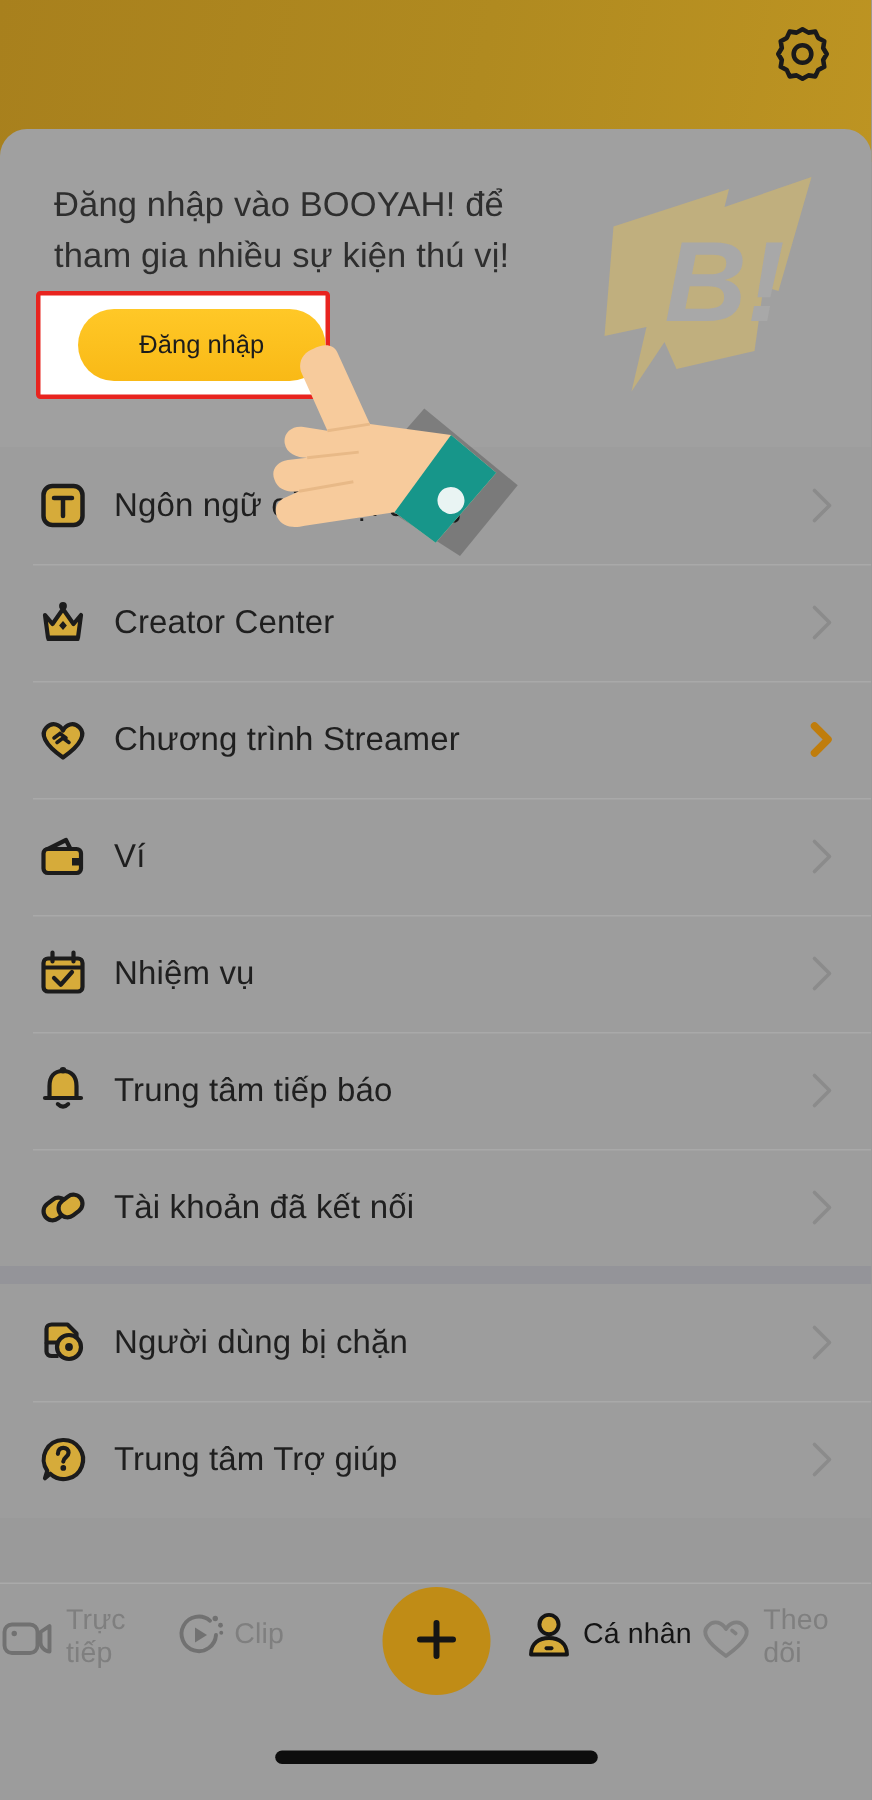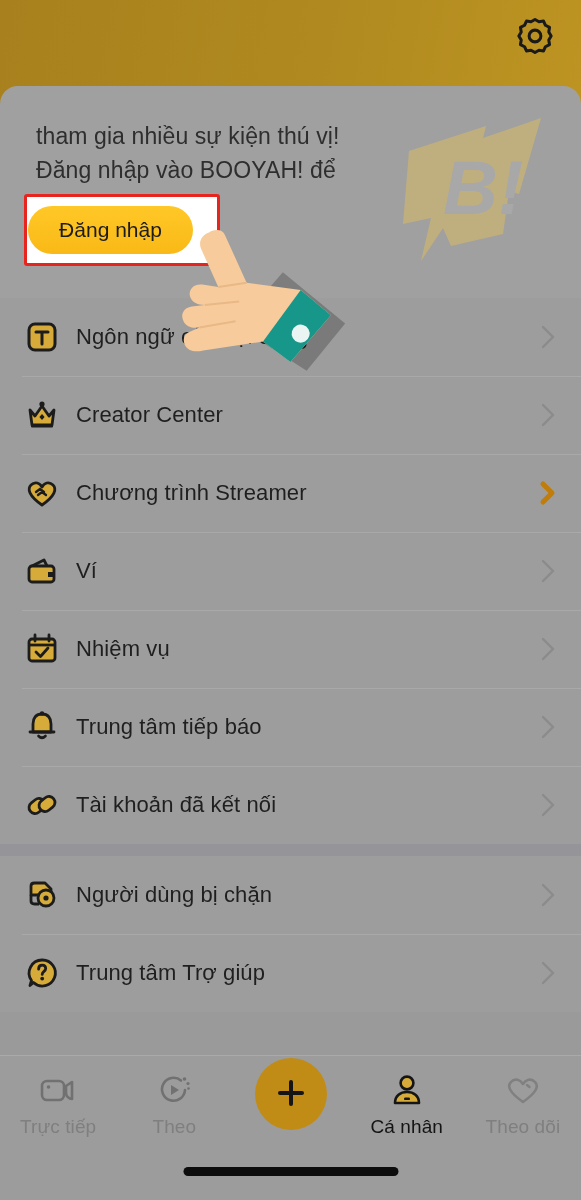--- a/index.html
+++ b/index.html
@@ -44,25 +44,25 @@
 
   
   .annot-box {
     position:absolute; left:24px; top:194px;
     width:196px; height:72px;
     background:#ffffff;
     border:3px solid #e8241f;
     border-radius:3px;
   }
   .login-btn {
-    position:absolute; left:28px; top:206px;
+    position:absolute; left:52px; top:206px;
     width:165px; height:48px; border-radius:24px;
     background:linear-gradient(180deg,#ffc827 0%,#f9b916 100%);
     display:flex; align-items:center; justify-content:center;
-    font-size:21px; color:#1c1c1c; font-weight:400;
+    font-size:17px; color:#1c1c1c; font-weight:400;
     border:none; cursor:pointer;
     font-family:"Liberation Sans", sans-serif;
   }
   .gap { height:12px; background:#949499; width:581px; }
 
   .list { position:absolute; left:0; width:581px; }
   .row {
     position:relative; display:flex; align-items:center;
     height:78px; padding:0 22px 0 22px; background:#9d9d9d;
   }
@@ -90,21 +90,21 @@
   .bottom-nav {
     position:absolute; left:0; bottom:0; width:581px; height:145px;
     background:#9c9c9c;
     border-top:1px solid rgba(255,255,255,.14);
   }
   .nav-items {
     position:absolute; left:0; top:6px; width:581px; height:92px;
     display:flex; align-items:flex-start;
   }
   .nav-item {
-    flex:1 1 0; display:flex; flex-direction:column;
+    flex:1 1 0; display:flex; flex-direction:row;
     align-items:center; justify-content:flex-start; gap:6px;
     padding-top:8px;
   }
   .nav-icon { height:40px; display:flex; align-items:center; justify-content:center; }
   .nav-label { font-size:19px; color:#7f7f7f; letter-spacing:.1px; }
   .nav-item.active .nav-label { color:#141414; }
   .fab {
     width:72px; height:72px; border-radius:50%;
     background:#c08c16;
     display:flex; align-items:center; justify-content:center;
@@ -135,22 +135,22 @@
   <div class="login-card">
 
     <div class="booyah-logo">
       <svg width="170" height="170" viewBox="0 0 170 170">
         <path d="M18 45 L95 20 L92 32 L150 12 L128 88 L118 85 L112 128 L60 140 L52 122 L30 155 L40 112 L12 118 Z" fill="#c9b374" opacity="0.85"></path>
         <text x="52" y="108" font-family="'Liberation Sans',sans-serif" font-size="76" font-weight="bold" font-style="italic" fill="#a9a9a9">B!</text>
       </svg>
     </div>
 
     <div class="login-text">
+      <span>Đăng nhập vào BOOYAH! để</span>
       <span>tham gia nhiều sự kiện thú vị!</span>
-      <span>Đăng nhập vào BOOYAH! để</span>
     </div>
   </div>
 
   <div class="annot-box"></div>
 
   <button class="login-btn">Đăng nhập</button>
 
   <div class="list" style="top:298px;">
 
     <div class="row">
@@ -338,21 +338,21 @@
       <div class="nav-item">
         <span class="nav-icon">
           <svg width="34" height="32" viewBox="0 0 34 32">
             <path d="M24 6.5 A11.5 11.5 0 1 0 28 16" fill="none" stroke="#717171" stroke-width="2.6" stroke-linecap="round"></path>
             <path d="M14 11 L22 16 L14 21 Z" fill="#717171"></path>
             <circle cx="27.5" cy="5" r="1.8" fill="#717171"></circle>
             <circle cx="31" cy="9.5" r="1.6" fill="#717171"></circle>
             <circle cx="31.5" cy="14.5" r="1.3" fill="#717171"></circle>
           </svg>
         </span>
-        <span class="nav-label">Theo</span>
+        <span class="nav-label">Clip</span>
       </div>
 
       <div class="nav-item fab-item">
         <button class="fab">
           <span>
             <svg width="32" height="32" viewBox="0 0 32 32">
               <path d="M16 5 V27 M5 16 H27" stroke="#151515" stroke-width="4" stroke-linecap="round"></path>
             </svg>
           </span>
         </button>

